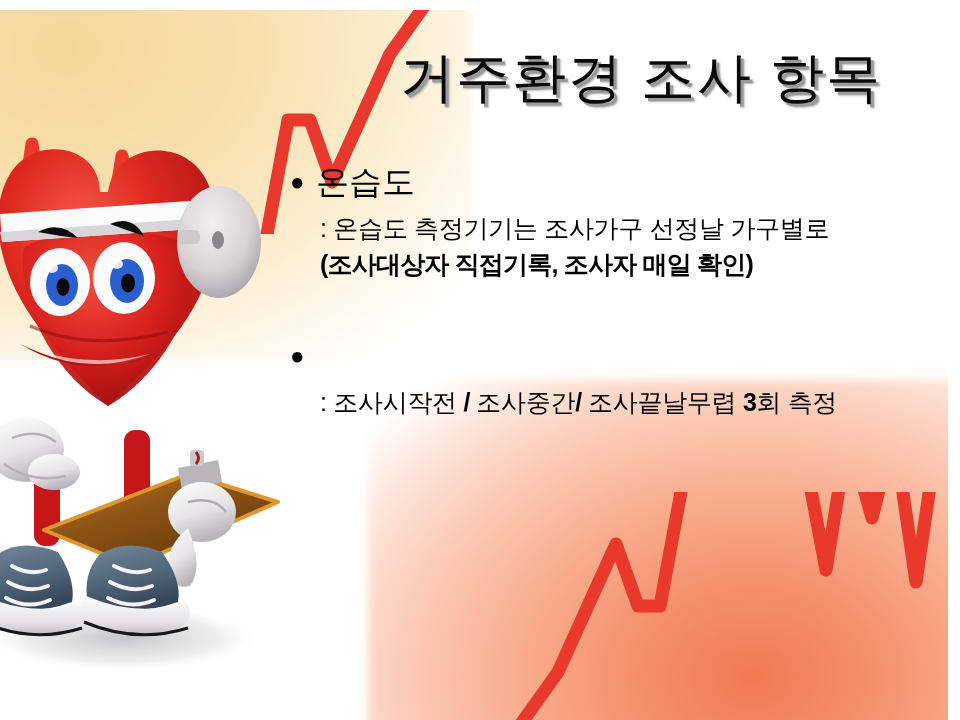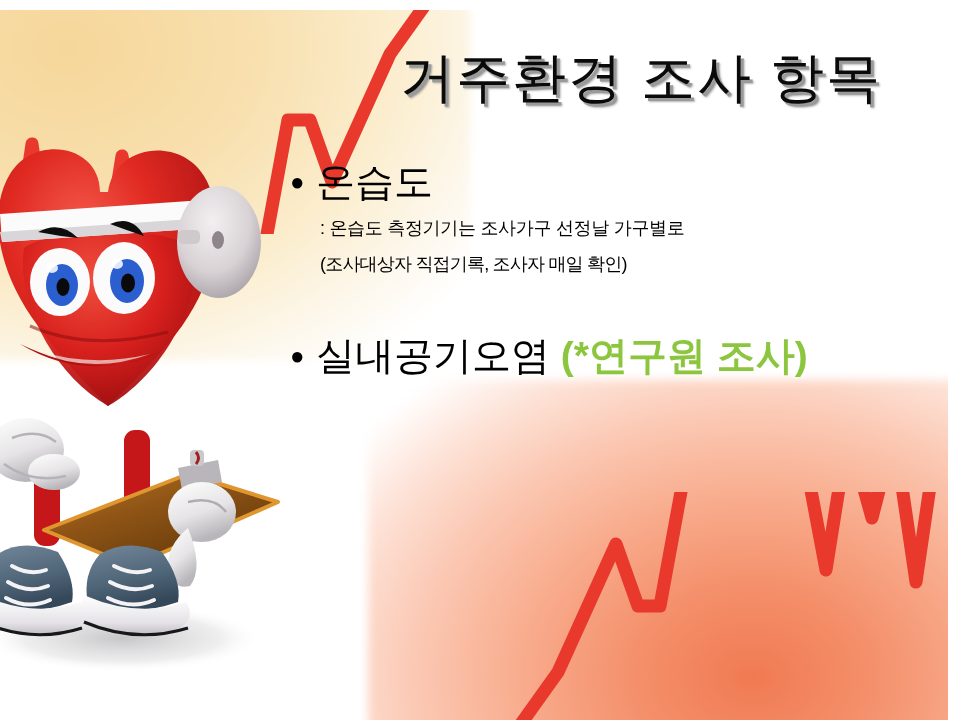--- a/index.html
+++ b/index.html
@@ -71,49 +71,49 @@
     width:30px;
     flex:0 0 30px;
     font-size:24px;
     line-height:44px;
     color:#000;
     text-align:left;
     padding-left:4px;
     box-sizing:border-box;
   }
   .bullet-text{
-    font-size:39px;
+    font-size:33px;
     line-height:44px;
     color:#000;
     letter-spacing:0px;
     white-space:nowrap;
   }
   .green{
     color:#8cc63f;
     font-weight:700;
   }
 
   .sub-block{
     margin-left:34px;
     margin-top:6px;
   }
   .sub-line{
-    font-size:18px;
+    font-size:25px;
     line-height:36px;
     color:#000;
     white-space:nowrap;
     letter-spacing:-0.3px;
   }
   .sub-line.indent{padding-left:20px;}
   .sub-line b{
     font-weight:700;
     letter-spacing:-0.5px;
     font-family:"Liberation Sans","DejaVu Sans",sans-serif;
   }
-  .sub-line.bold-all{font-weight:400;letter-spacing:-0.8px;}
+  .sub-line.bold-all{font-weight:700;letter-spacing:-0.8px;}
 
   .gap{height:52px;}
 </style>
 </head>
 <body>
 
 <div id="slide">
 
   <div class="glow-tl"></div>
   <div class="glow-br"></div>
@@ -260,20 +260,20 @@
 
     <div class="sub-block">
       <div class="sub-line">: 온습도 측정기기는 조사가구 선정날 가구별로</div>
       <div class="sub-line bold-all">(조사대상자 직접기록, 조사자 매일 확인)</div>
     </div>
 
     <div class="gap"></div>
 
     <div class="bullet-row">
       <span class="bullet-dot">●</span>
-      <span class="bullet-text"><span>실내공기오염 </span><span class="green">(*연구원 조사)</span></span>
     </div>
 
     <div class="sub-block">
+      <div class="sub-line"><span>: 조사시작전 </span><b>/ </b><span>조사중간</span><b>/ </b><span>조사끝날무렵 </span><b>3</b><span>회 측정</span></div>
     </div>
 
   </div>
 </div>
 
 </body></html>

